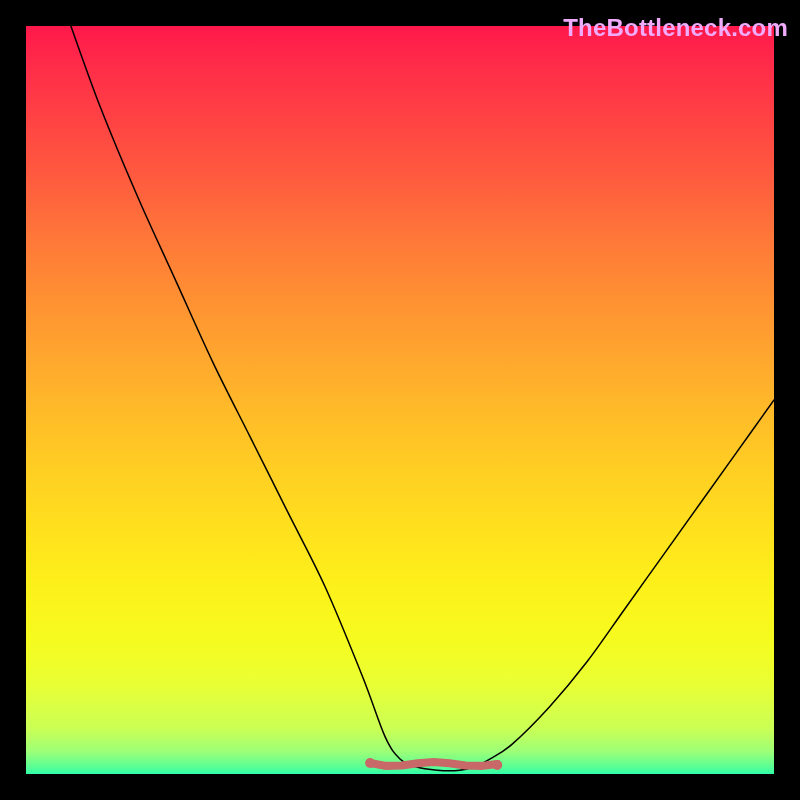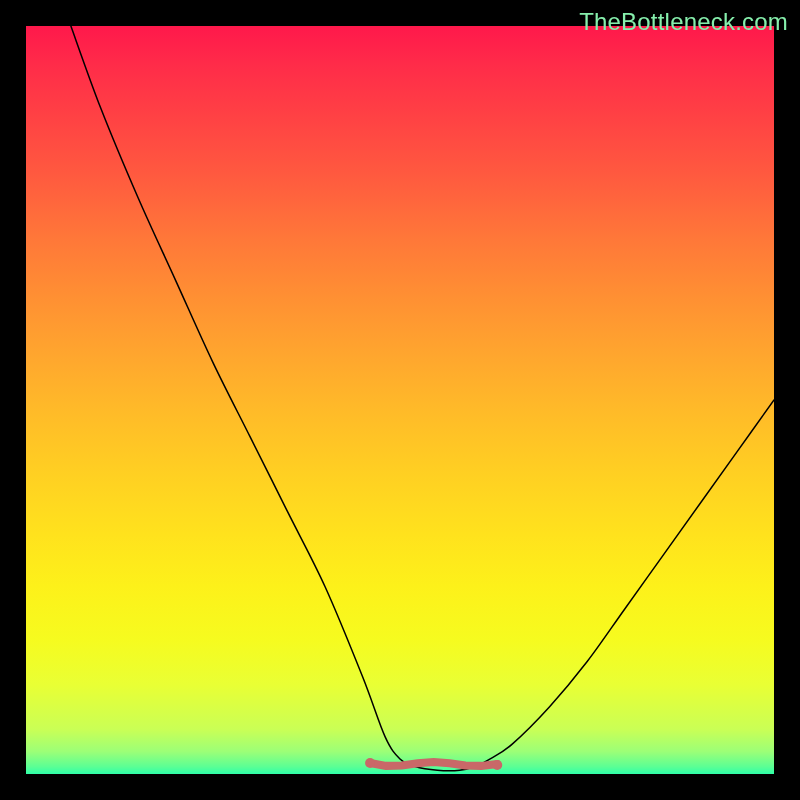--- a/index.html
+++ b/index.html
@@ -6,25 +6,25 @@
   body {
     width: 800px;
     height: 800px;
     background: #000;
     position: relative;
     font-family: Arial, Helvetica, sans-serif;
     overflow: hidden;
   }
   .watermark {
     position: absolute;
-    top: 8px;
+    top: 14px;
     right: 12px;
-    color: #86efac;
+    color: #f0abfc;
     font-size: 24px;
-    font-weight: 400;
+    font-weight: 700;
     z-index: 10;
     letter-spacing: 0.2px;
   }
   .plot-area {
     position: absolute;
     left: 26px;
     top: 26px;
     width: 748px;
     height: 748px;
     overflow: hidden;

